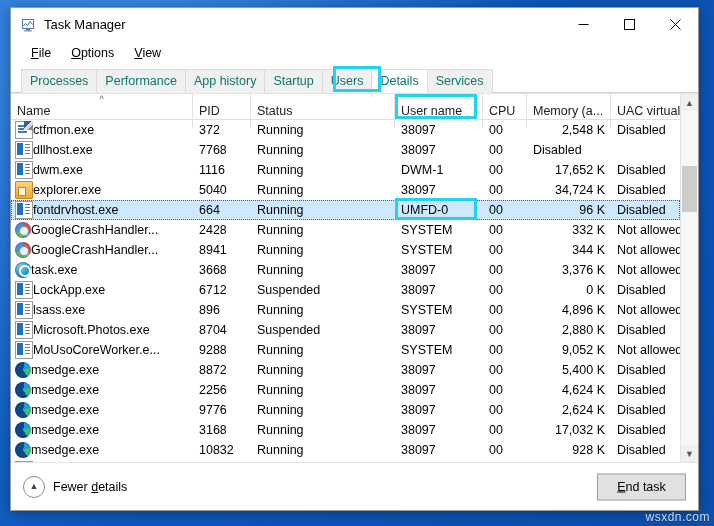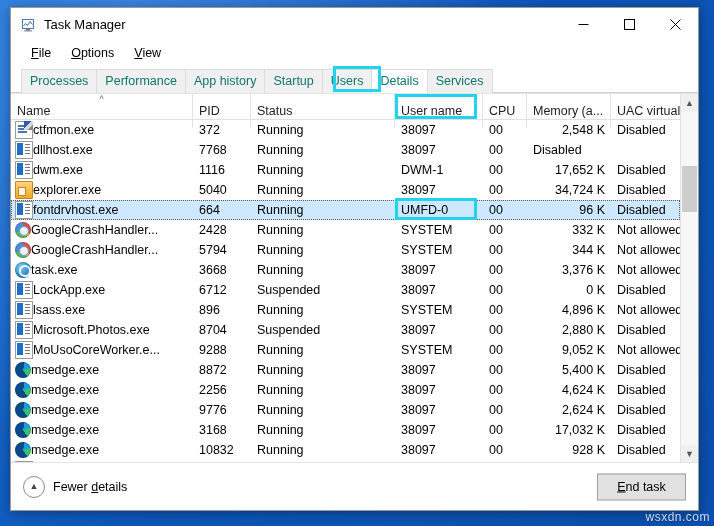--- a/index.html
+++ b/index.html
@@ -449,21 +449,21 @@
               <span class="cell c-user">SYSTEM</span>
               <span class="cell c-cpu">00</span>
               <span class="cell c-mem right">332 K</span>
               <span class="cell c-uac">Not allowed</span>
             </div>
             <div class="row">
               <span class="cell c-name name">
                 <span class="pico ico-chrome"></span>
                 <span>GoogleCrashHandler...</span>
               </span>
-              <span class="cell c-pid">5794</span>
+              <span class="cell c-pid">8941</span>
               <span class="cell c-stat">Running</span>
               <span class="cell c-user">SYSTEM</span>
               <span class="cell c-cpu">00</span>
               <span class="cell c-mem right">344 K</span>
               <span class="cell c-uac">Not allowed</span>
             </div>
             <div class="row">
               <span class="cell c-name name">
                 <span class="pico ico-gsam"></span>
                 <span>task.exe</span>

